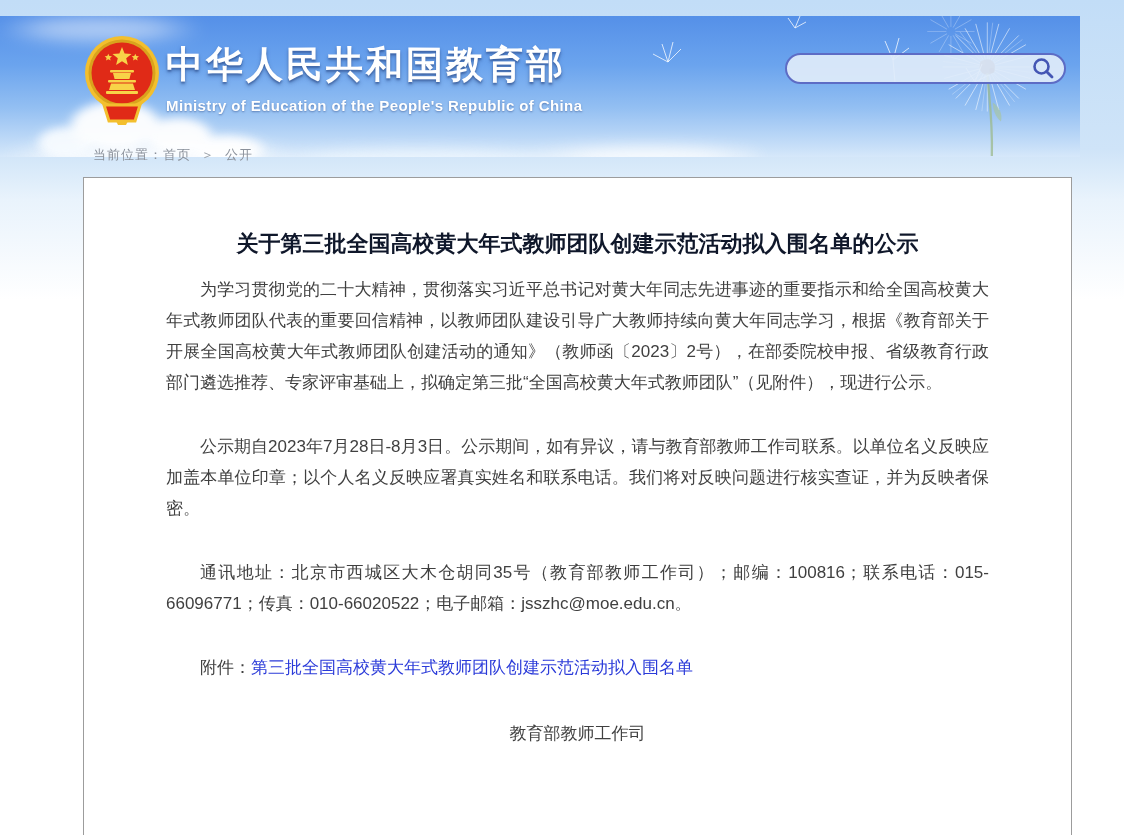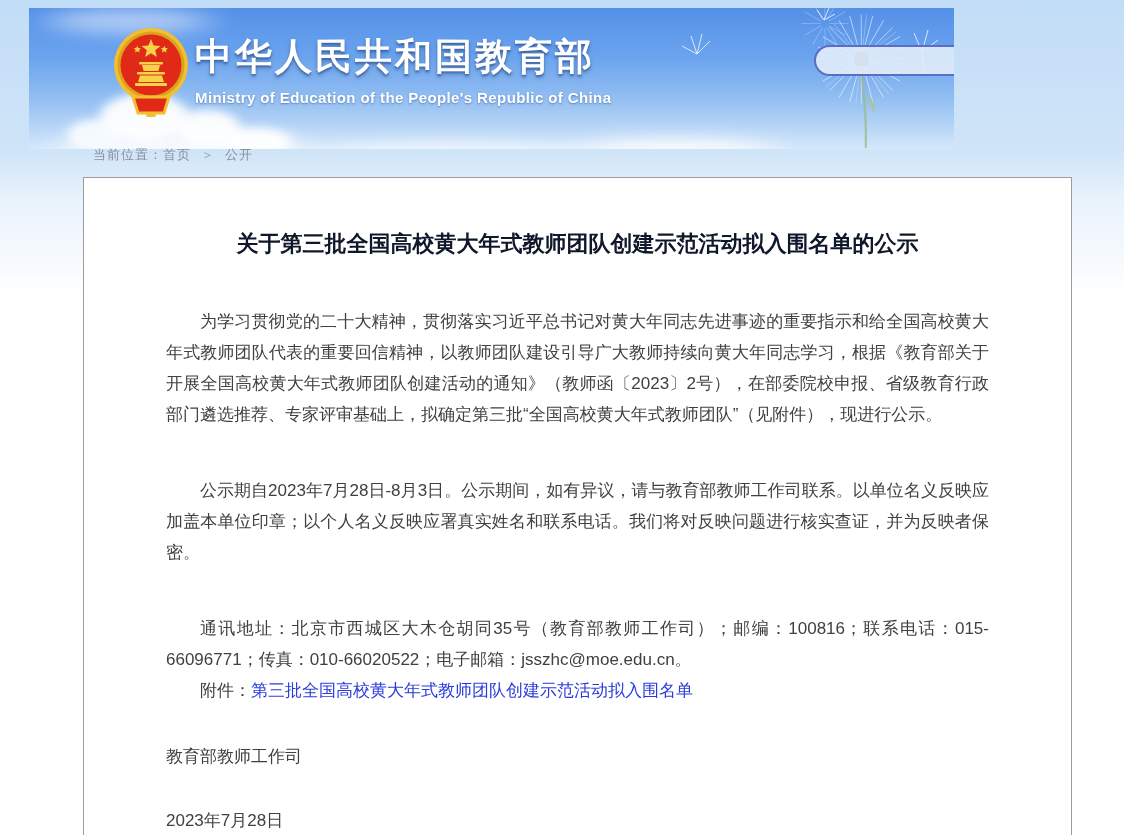--- a/index.html
+++ b/index.html
@@ -6,24 +6,23 @@
   html,body { background:#fff; }
   body { font-family:"Liberation Sans","DejaVu Sans",sans-serif; }
 
   #page {
     position:relative; width:1124px; height:835px; overflow:hidden;
     background:linear-gradient(180deg,#c2ddf7 0px,#cfe4f8 150px,#e9f3fc 200px,#ffffff 300px,#ffffff 100%);
   }
 
   
   .header {
-    position:absolute; left:0; top:8px; width:925px; height:141px;
+    position:absolute; left:0; top:16px; width:1080px; height:141px;
     background:linear-gradient(180deg,#5590e8 0%,#6ba4ee 35%,#93bff2 65%,#c6def8 92%,#d6e8fa 100%);
     overflow:hidden;
-    margin-left:29px;
   }
   .cloud { position:absolute; filter:blur(4px); opacity:.95; }
   .cloud-big {
     left:28px; top:78px; width:250px; height:70px;
     background:
       radial-gradient(ellipse 70px 38px at 35% 45%, #ffffff 55%, rgba(255,255,255,0) 72%),
       radial-gradient(ellipse 55px 30px at 60% 60%, #ffffff 50%, rgba(255,255,255,0) 70%),
       radial-gradient(ellipse 45px 26px at 15% 70%, #f7fbff 50%, rgba(255,255,255,0) 70%),
       radial-gradient(ellipse 60px 24px at 80% 80%, #ffffff 45%, rgba(255,255,255,0) 70%);
   }
@@ -76,27 +75,27 @@
   
   .card {
     position:absolute; left:83px; top:177px; width:989px; height:720px;
     background:#ffffff; border:1px solid #9c9c9c;
     padding:52px 82px 40px 82px;
   }
   .article-title {
     font-size:22px; font-weight:bold; color:#0f172a; text-align:center; line-height:28px;
   }
   .article-body p.para {
-    margin-top:45px; font-size:17px; color:#404040; line-height:31px;
+    margin-top:33px; font-size:17px; color:#404040; line-height:31px;
     text-indent:2em; text-align:justify;
   }
-  .article-body p.para.first { margin-top:48px; }
-  .attachment { font-size:17px; color:#404040; line-height:31px; text-indent:2em; }
+  .article-body p.para.first { margin-top:16px; }
+  .attachment { margin-top:33px; font-size:17px; color:#404040; line-height:31px; text-indent:2em; }
   .attachment a { color:#2b3bd9; text-decoration:none; cursor:pointer; }
-  .sig { margin-top:37px; font-size:17px; color:#404040; text-align:left; line-height:28px; }
+  .sig { margin-top:37px; font-size:17px; color:#404040; text-align:center; line-height:28px; }
   .sig-date { margin-top:36px; }
 </style>
 </head>
 <body>
 
 <div id="page">
 
   <div class="header">
     <div class="cloud cloud-wisp"></div>
     <div class="cloud cloud-bank"></div>
@@ -218,17 +217,16 @@
     <h1 class="article-title">关于第三批全国高校黄大年式教师团队创建示范活动拟入围名单的公示</h1>
 
     <div class="article-body">
       <p class="para first">为学习贯彻党的二十大精神，贯彻落实习近平总书记对黄大年同志先进事迹的重要指示和给全国高校黄大年式教师团队代表的重要回信精神，以教师团队建设引导广大教师持续向黄大年同志学习，根据《教育部关于开展全国高校黄大年式教师团队创建活动的通知》（教师函〔2023〕2号），在部委院校申报、省级教育行政部门遴选推荐、专家评审基础上，拟确定第三批“全国高校黄大年式教师团队”（见附件），现进行公示。</p>
       <p class="para">公示期自2023年7月28日-8月3日。公示期间，如有异议，请与教育部教师工作司联系。以单位名义反映应加盖本单位印章；以个人名义反映应署真实姓名和联系电话。我们将对反映问题进行核实查证，并为反映者保密。</p>
       <p class="para">通讯地址：北京市西城区大木仓胡同35号（教育部教师工作司）；邮编：100816；联系电话：015-66096771；传真：010-66020522；电子邮箱：jsszhc@moe.edu.cn。</p>
 
       <p class="attachment"><span>附件：</span><a>第三批全国高校黄大年式教师团队创建示范活动拟入围名单</a></p>
 
       <p class="sig">教育部教师工作司</p>
-      <p class="sig sig-date">2023年7月28日</p>
     </div>
   </div>
 
 </div>
 
 </body></html>

